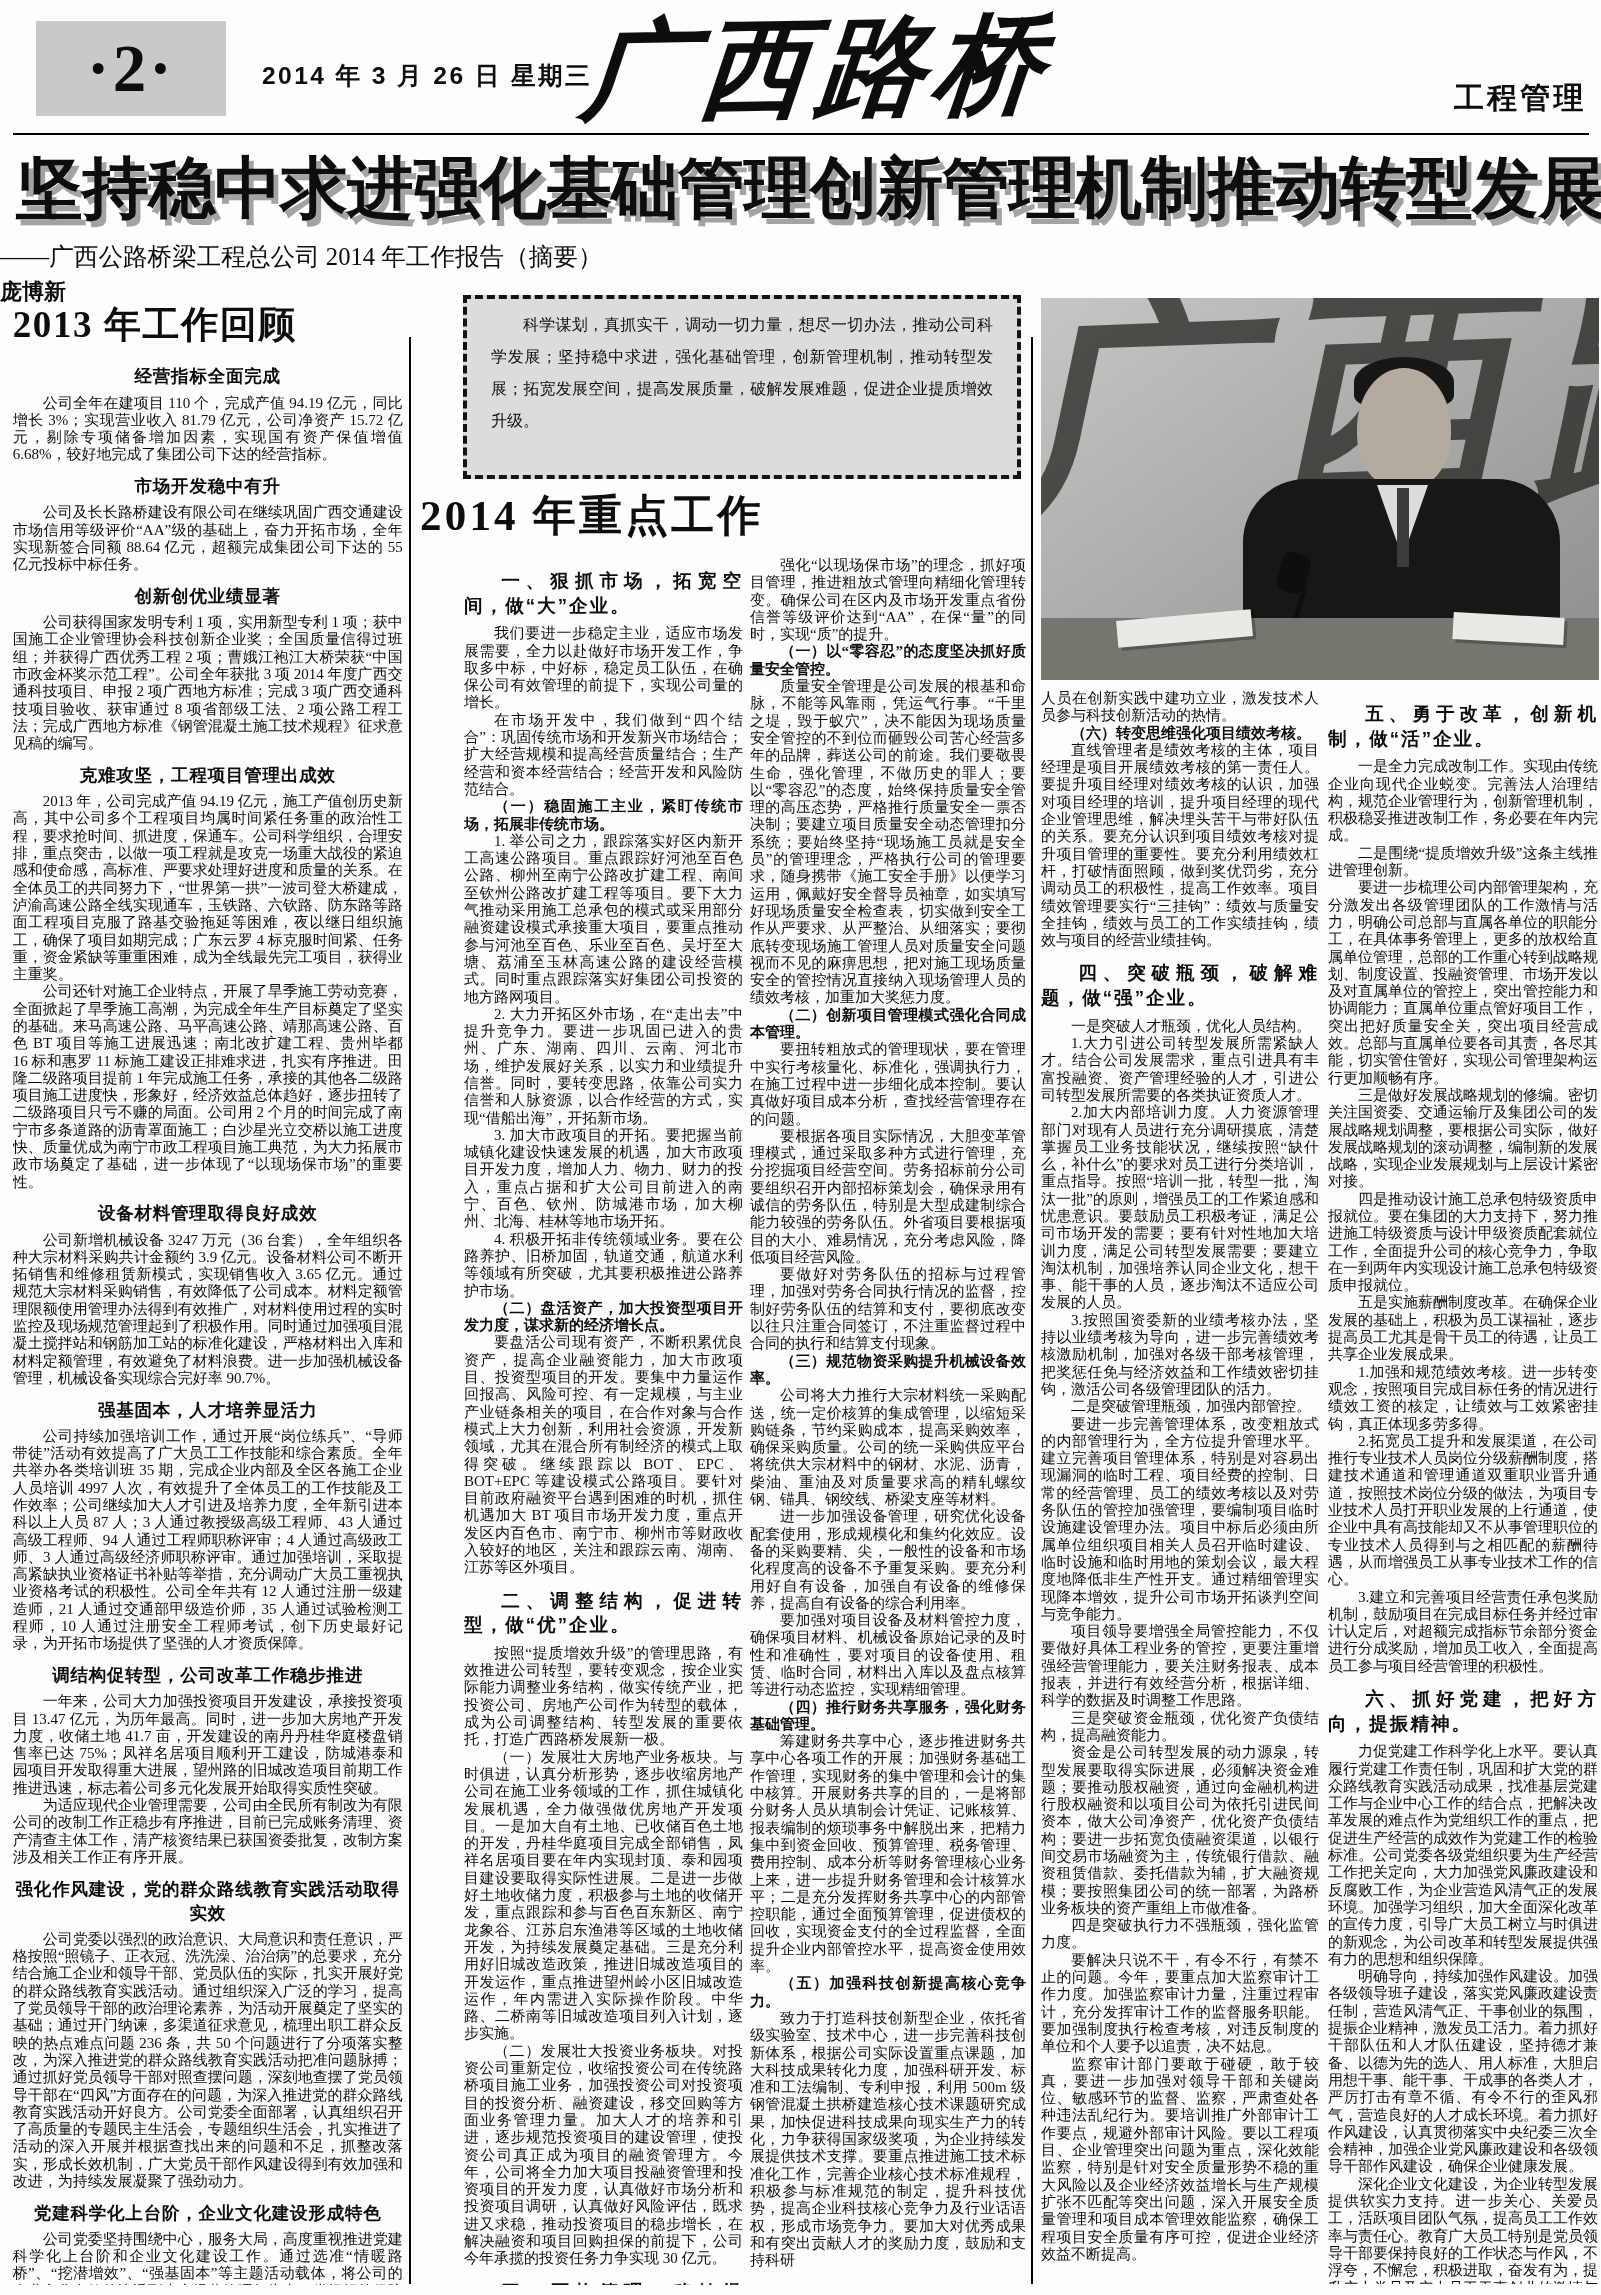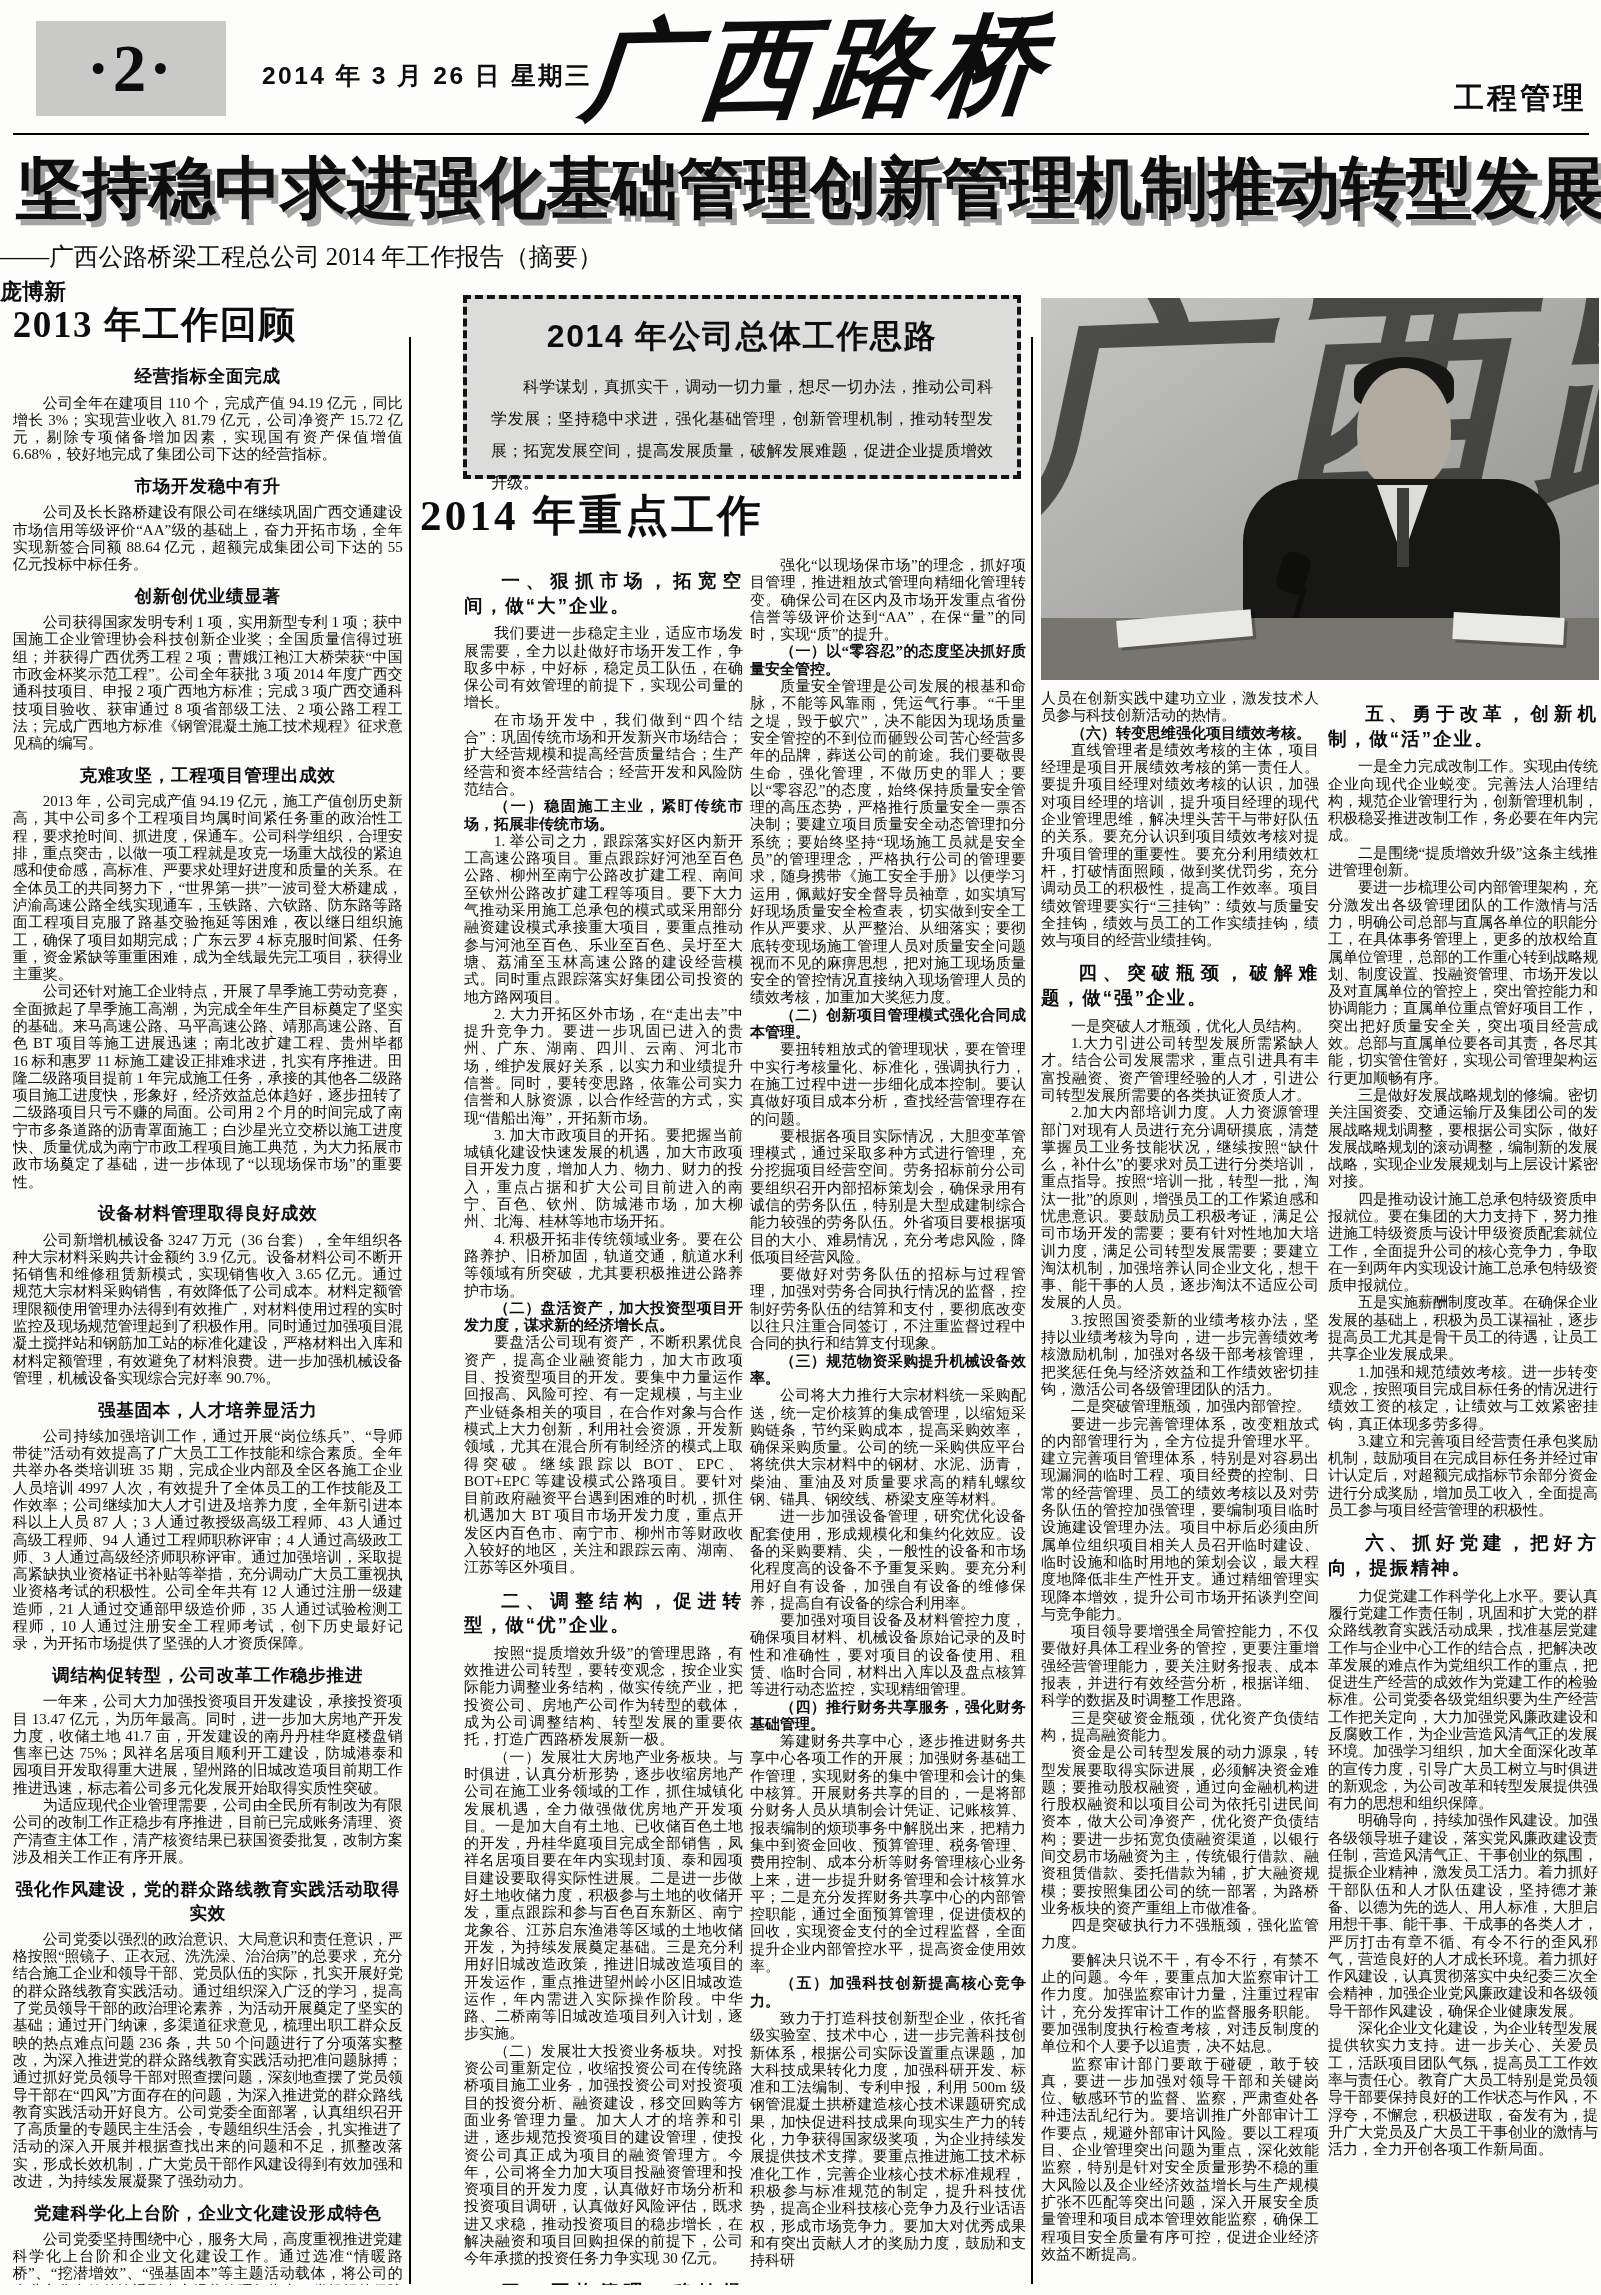--- a/index.html
+++ b/index.html
@@ -104,21 +104,20 @@
         <p class="blk p">一年来，公司大力加强投资项目开发建设，承接投资项目 13.47 亿元，为历年最高。同时，进一步加大房地产开发力度，收储土地 41.7 亩，开发建设的南丹丹桂华庭楼盘销售率已达 75%；凤祥名居项目顺利开工建设，防城港泰和园项目开发取得重大进展，望州路的旧城改造项目前期工作推进迅速，标志着公司多元化发展开始取得实质性突破。</p>
         <p class="blk p">为适应现代企业管理需要，公司由全民所有制改为有限公司的改制工作正稳步有序推进，目前已完成账务清理、资产清查主体工作，清产核资结果已获国资委批复，改制方案涉及相关工作正有序开展。</p>
         <h3 class="sec-h">强化作风建设，党的群众路线教育实践活动取得实效</h3>
         <p class="blk p">公司党委以强烈的政治意识、大局意识和责任意识，严格按照“照镜子、正衣冠、洗洗澡、治治病”的总要求，充分结合施工企业和领导干部、党员队伍的实际，扎实开展好党的群众路线教育实践活动。通过组织深入广泛的学习，提高了党员领导干部的政治理论素养，为活动开展奠定了坚实的基础；通过开门纳谏，多渠道征求意见，梳理出职工群众反映的热点难点问题 236 条，共 50 个问题进行了分项落实整改，为深入推进党的群众路线教育实践活动把准问题脉搏；通过抓好党员领导干部对照查摆问题，深刻地查摆了党员领导干部在“四风”方面存在的问题，为深入推进党的群众路线教育实践活动开好良方。公司党委全面部署，认真组织召开了高质量的专题民主生活会，专题组织生活会，扎实推进了活动的深入开展并根据查找出来的问题和不足，抓整改落实，形成长效机制，广大党员干部作风建设得到有效加强和改进，为持续发展凝聚了强劲动力。</p>
         <h3 class="sec-h">党建科学化上台阶，企业文化建设形成特色</h3>
         <p class="blk p">公司党委坚持围绕中心，服务大局，高度重视推进党建科学化上台阶和企业文化建设工作。通过选准“情暖路桥”、“挖潜增效”、“强基固本”等主题活动载体，将公司的企业文化有效的渗透到生产经营管理行为中，党组织的保障作用和党员的先锋模范带头作用得以有效发挥。公司被授予“全国交通运输企业文化建设优秀单位”。</p>
       </div>
   </section>
 
   <section class="abs thought-box">
-    <h2 class="box-title">2014 年公司总体工作思路</h2>
     <p class="box-body">科学谋划，真抓实干，调动一切力量，想尽一切办法，推动公司科学发展；坚持稳中求进，强化基础管理，创新管理机制，推动转型发展；拓宽发展空间，提高发展质量，破解发展难题，促进企业提质增效升级。</p>
   </section>
 
   <h2 class="abs keywork-title">2014 年重点工作</h2>
   <section class="abs col col-a">
       <h3 class="blk h1">一、狠抓市场，拓宽空间，做“大”企业。</h3>
       <p class="blk p">我们要进一步稳定主业，适应市场发展需要，全力以赴做好市场开发工作，争取多中标，中好标，稳定员工队伍，在确保公司有效管理的前提下，实现公司量的增长。</p>
       <p class="blk p">在市场开发中，我们做到“四个结合”：巩固传统市场和开发新兴市场结合；扩大经营规模和提高经营质量结合；生产经营和资本经营结合；经营开发和风险防范结合。</p>
       <p class="blk sub">（一）稳固施工主业，紧盯传统市场，拓展非传统市场。</p>
       <p class="blk p">1. 举公司之力，跟踪落实好区内新开工高速公路项目。重点跟踪好河池至百色公路、柳州至南宁公路改扩建工程、南间至钦州公路改扩建工程等项目。要下大力气推动采用施工总承包的模式或采用部分融资建设模式承接重大项目，要重点推动参与河池至百色、乐业至百色、吴圩至大塘、荔浦至玉林高速公路的建设经营模式。同时重点跟踪落实好集团公司投资的地方路网项目。</p>
@@ -170,20 +169,21 @@
     </section>
   <section class="abs col col-d">
       <h3 class="blk h1">五、勇于改革，创新机制，做“活”企业。</h3>
       <p class="blk p">一是全力完成改制工作。实现由传统企业向现代企业蜕变。完善法人治理结构，规范企业管理行为，创新管理机制，积极稳妥推进改制工作，务必要在年内完成。</p>
       <p class="blk p">二是围绕“提质增效升级”这条主线推进管理创新。</p>
       <p class="blk p">要进一步梳理公司内部管理架构，充分激发出各级管理团队的工作激情与活力，明确公司总部与直属各单位的职能分工，在具体事务管理上，更多的放权给直属单位管理，总部的工作重心转到战略规划、制度设置、投融资管理、市场开发以及对直属单位的管控上，突出管控能力和协调能力；直属单位重点管好项目工作，突出把好质量安全关，突出项目经营成效。总部与直属单位要各司其责，各尽其能，切实管住管好，实现公司管理架构运行更加顺畅有序。</p>
       <p class="blk p">三是做好发展战略规划的修编。密切关注国资委、交通运输厅及集团公司的发展战略规划调整，要根据公司实际，做好发展战略规划的滚动调整，编制新的发展战略，实现企业发展规划与上层设计紧密对接。</p>
       <p class="blk p">四是推动设计施工总承包特级资质申报就位。要在集团的大力支持下，努力推进施工特级资质与设计甲级资质配套就位工作，全面提升公司的核心竞争力，争取在一到两年内实现设计施工总承包特级资质申报就位。</p>
       <p class="blk p">五是实施薪酬制度改革。在确保企业发展的基础上，积极为员工谋福祉，逐步提高员工尤其是骨干员工的待遇，让员工共享企业发展成果。</p>
       <p class="blk p">1.加强和规范绩效考核。进一步转变观念，按照项目完成目标任务的情况进行绩效工资的核定，让绩效与工效紧密挂钩，真正体现多劳多得。</p>
+      <p class="blk p">2.拓宽员工提升和发展渠道，在公司推行专业技术人员岗位分级薪酬制度，搭建技术通道和管理通道双重职业晋升通道，按照技术岗位分级的做法，为项目专业技术人员打开职业发展的上行通道，使企业中具有高技能却又不从事管理职位的专业技术人员得到与之相匹配的薪酬待遇，从而增强员工从事专业技术工作的信心。</p>
       <p class="blk p">3.建立和完善项目经营责任承包奖励机制，鼓励项目在完成目标任务并经过审计认定后，对超额完成指标节余部分资金进行分成奖励，增加员工收入，全面提高员工参与项目经营管理的积极性。</p>
       <h3 class="blk h1">六、抓好党建，把好方向，提振精神。</h3>
       <p class="blk p">力促党建工作科学化上水平。要认真履行党建工作责任制，巩固和扩大党的群众路线教育实践活动成果，找准基层党建工作与企业中心工作的结合点，把解决改革发展的难点作为党组织工作的重点，把促进生产经营的成效作为党建工作的检验标准。公司党委各级党组织要为生产经营工作把关定向，大力加强党风廉政建设和反腐败工作，为企业营造风清气正的发展环境。加强学习组织，加大全面深化改革的宣传力度，引导广大员工树立与时俱进的新观念，为公司改革和转型发展提供强有力的思想和组织保障。</p>
       <p class="blk p">明确导向，持续加强作风建设。加强各级领导班子建设，落实党风廉政建设责任制，营造风清气正、干事创业的氛围，提振企业精神，激发员工活力。着力抓好干部队伍和人才队伍建设，坚持德才兼备、以德为先的选人、用人标准，大胆启用想干事、能干事、干成事的各类人才，严厉打击有章不循、有令不行的歪风邪气，营造良好的人才成长环境。着力抓好作风建设，认真贯彻落实中央纪委三次全会精神，加强企业党风廉政建设和各级领导干部作风建设，确保企业健康发展。</p>
       <p class="blk p">深化企业文化建设，为企业转型发展提供软实力支持。进一步关心、关爱员工，活跃项目团队气氛，提高员工工作效率与责任心。教育广大员工特别是党员领导干部要保持良好的工作状态与作风，不浮夸，不懈怠，积极进取，奋发有为，提升广大党员及广大员工干事创业的激情与活力，全力开创各项工作新局面。</p>
     </section>
 
   <figure class="abs photo">
     <div class="calligraphy">广西路桥</div>
     <div class="hair"></div>

